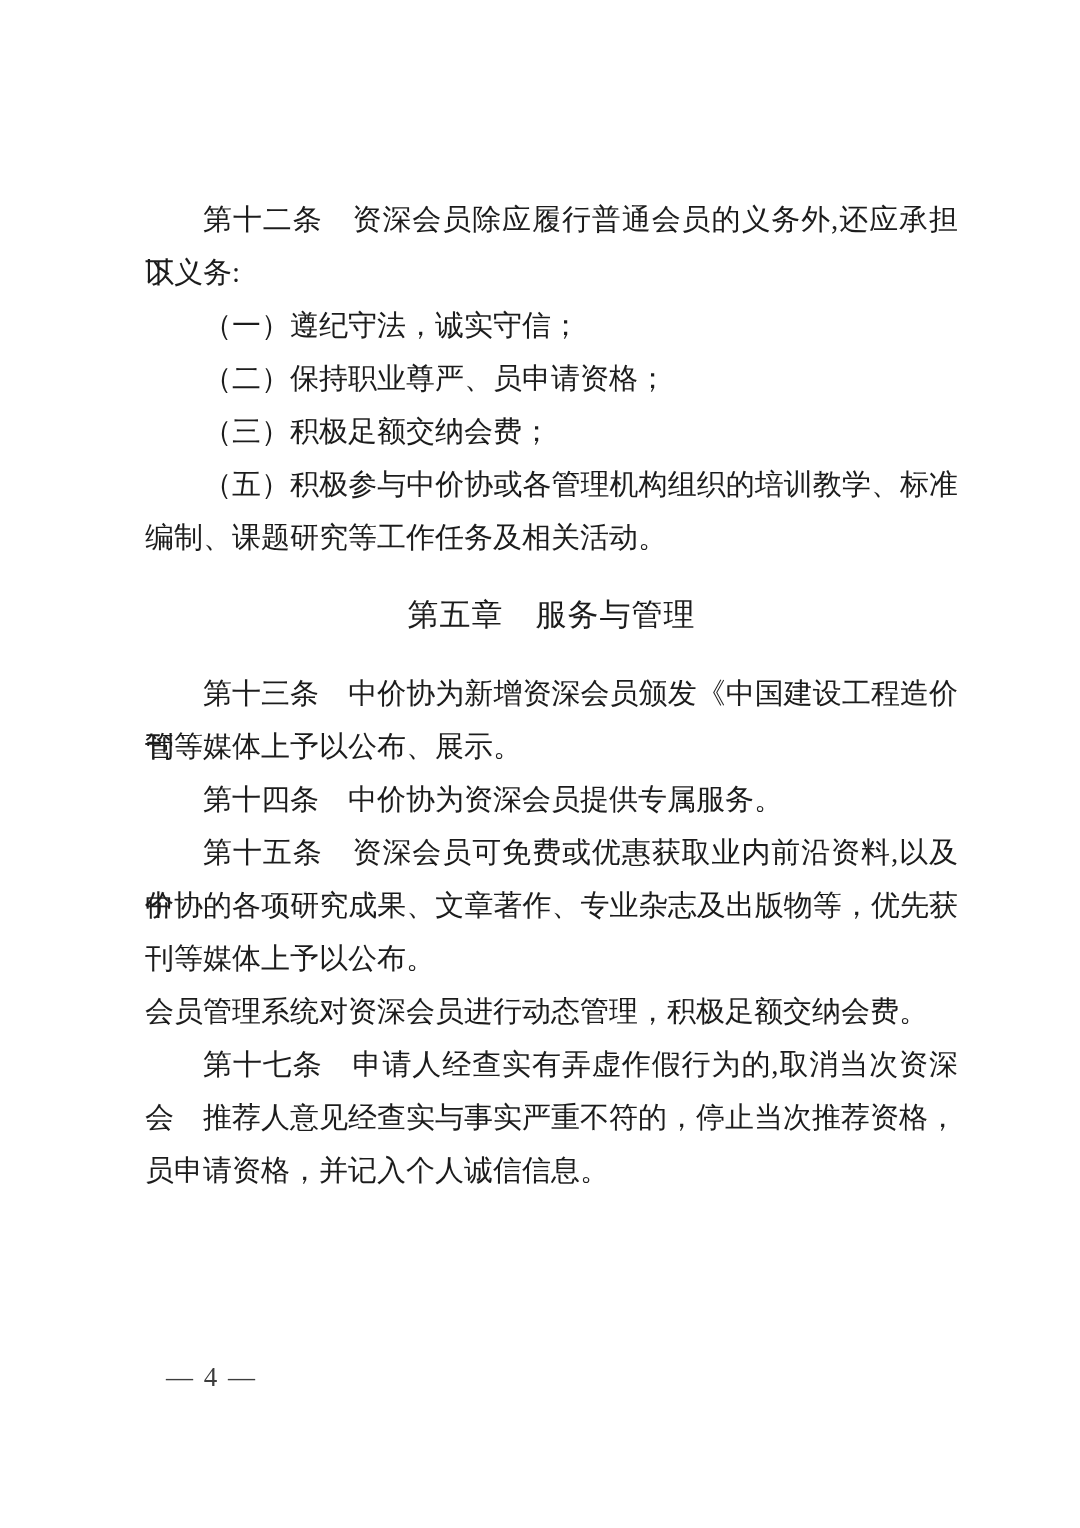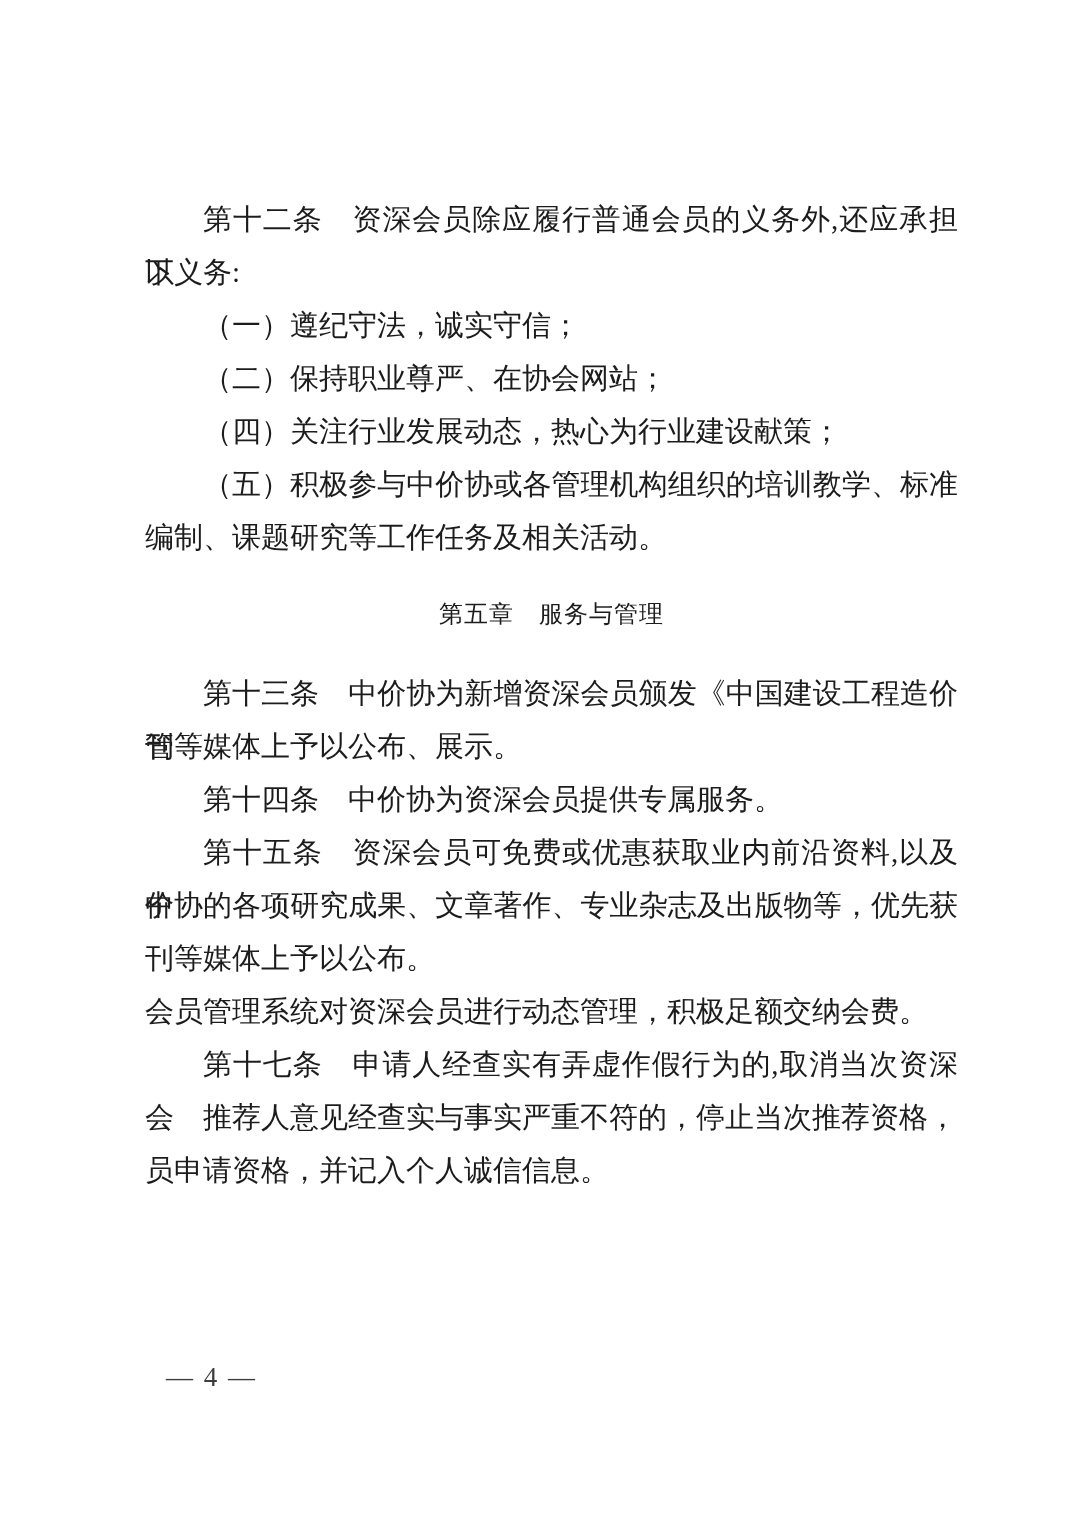--- a/index.html
+++ b/index.html
@@ -32,21 +32,21 @@
     color: #1c1c1c;
   }
   .line.fill {
     white-space: normal;
     text-align-last: justify;
   }
   .line.indent {
     text-indent: 58px;
   }
   .line.heading {
-    font-size: 24px;
+    font-size: 31px;
     height: 53px;
     margin: 24px 0 26px 0;
     text-align: right;
     text-align-last: center;
     text-indent: 0;
     letter-spacing: 1px;
   }
   #page-footer {
     position: absolute;
     left: 166px;
@@ -58,22 +58,22 @@
   }
 </style>
 </head>
 <body>
 
 <div id="page">
   <div id="doc-body">
       <div class="line indent fill">第十二条　资深会员除应履行普通会员的义务外,还应承担以</div>
       <div class="line">下义务:</div>
       <div class="line indent">（一）遵纪守法，诚实守信；</div>
-      <div class="line indent">（二）保持职业尊严、在协会网站；</div>
-      <div class="line indent">（四）关注行业发展动态，热心为行业建设献策；</div>
+      <div class="line indent">（二）保持职业尊严、员申请资格；</div>
+      <div class="line indent">（三）积极足额交纳会费；</div>
       <div class="line indent fill">（五）积极参与中价协或各管理机构组织的培训教学、标准</div>
       <div class="line">编制、课题研究等工作任务及相关活动。</div>
       <div class="line heading">第五章　服务与管理</div>
       <div class="line indent fill">第十三条　中价协为新增资深会员颁发《中国建设工程造价管</div>
       <div class="line">刊等媒体上予以公布、展示。</div>
       <div class="line indent">第十四条　中价协为资深会员提供专属服务。</div>
       <div class="line indent fill">第十五条　资深会员可免费或优惠获取业内前沿资料,以及中</div>
       <div class="line fill">价协的各项研究成果、文章著作、专业杂志及出版物等，优先获</div>
       <div class="line">刊等媒体上予以公布。</div>
       <div class="line">会员管理系统对资深会员进行动态管理，积极足额交纳会费。</div>

